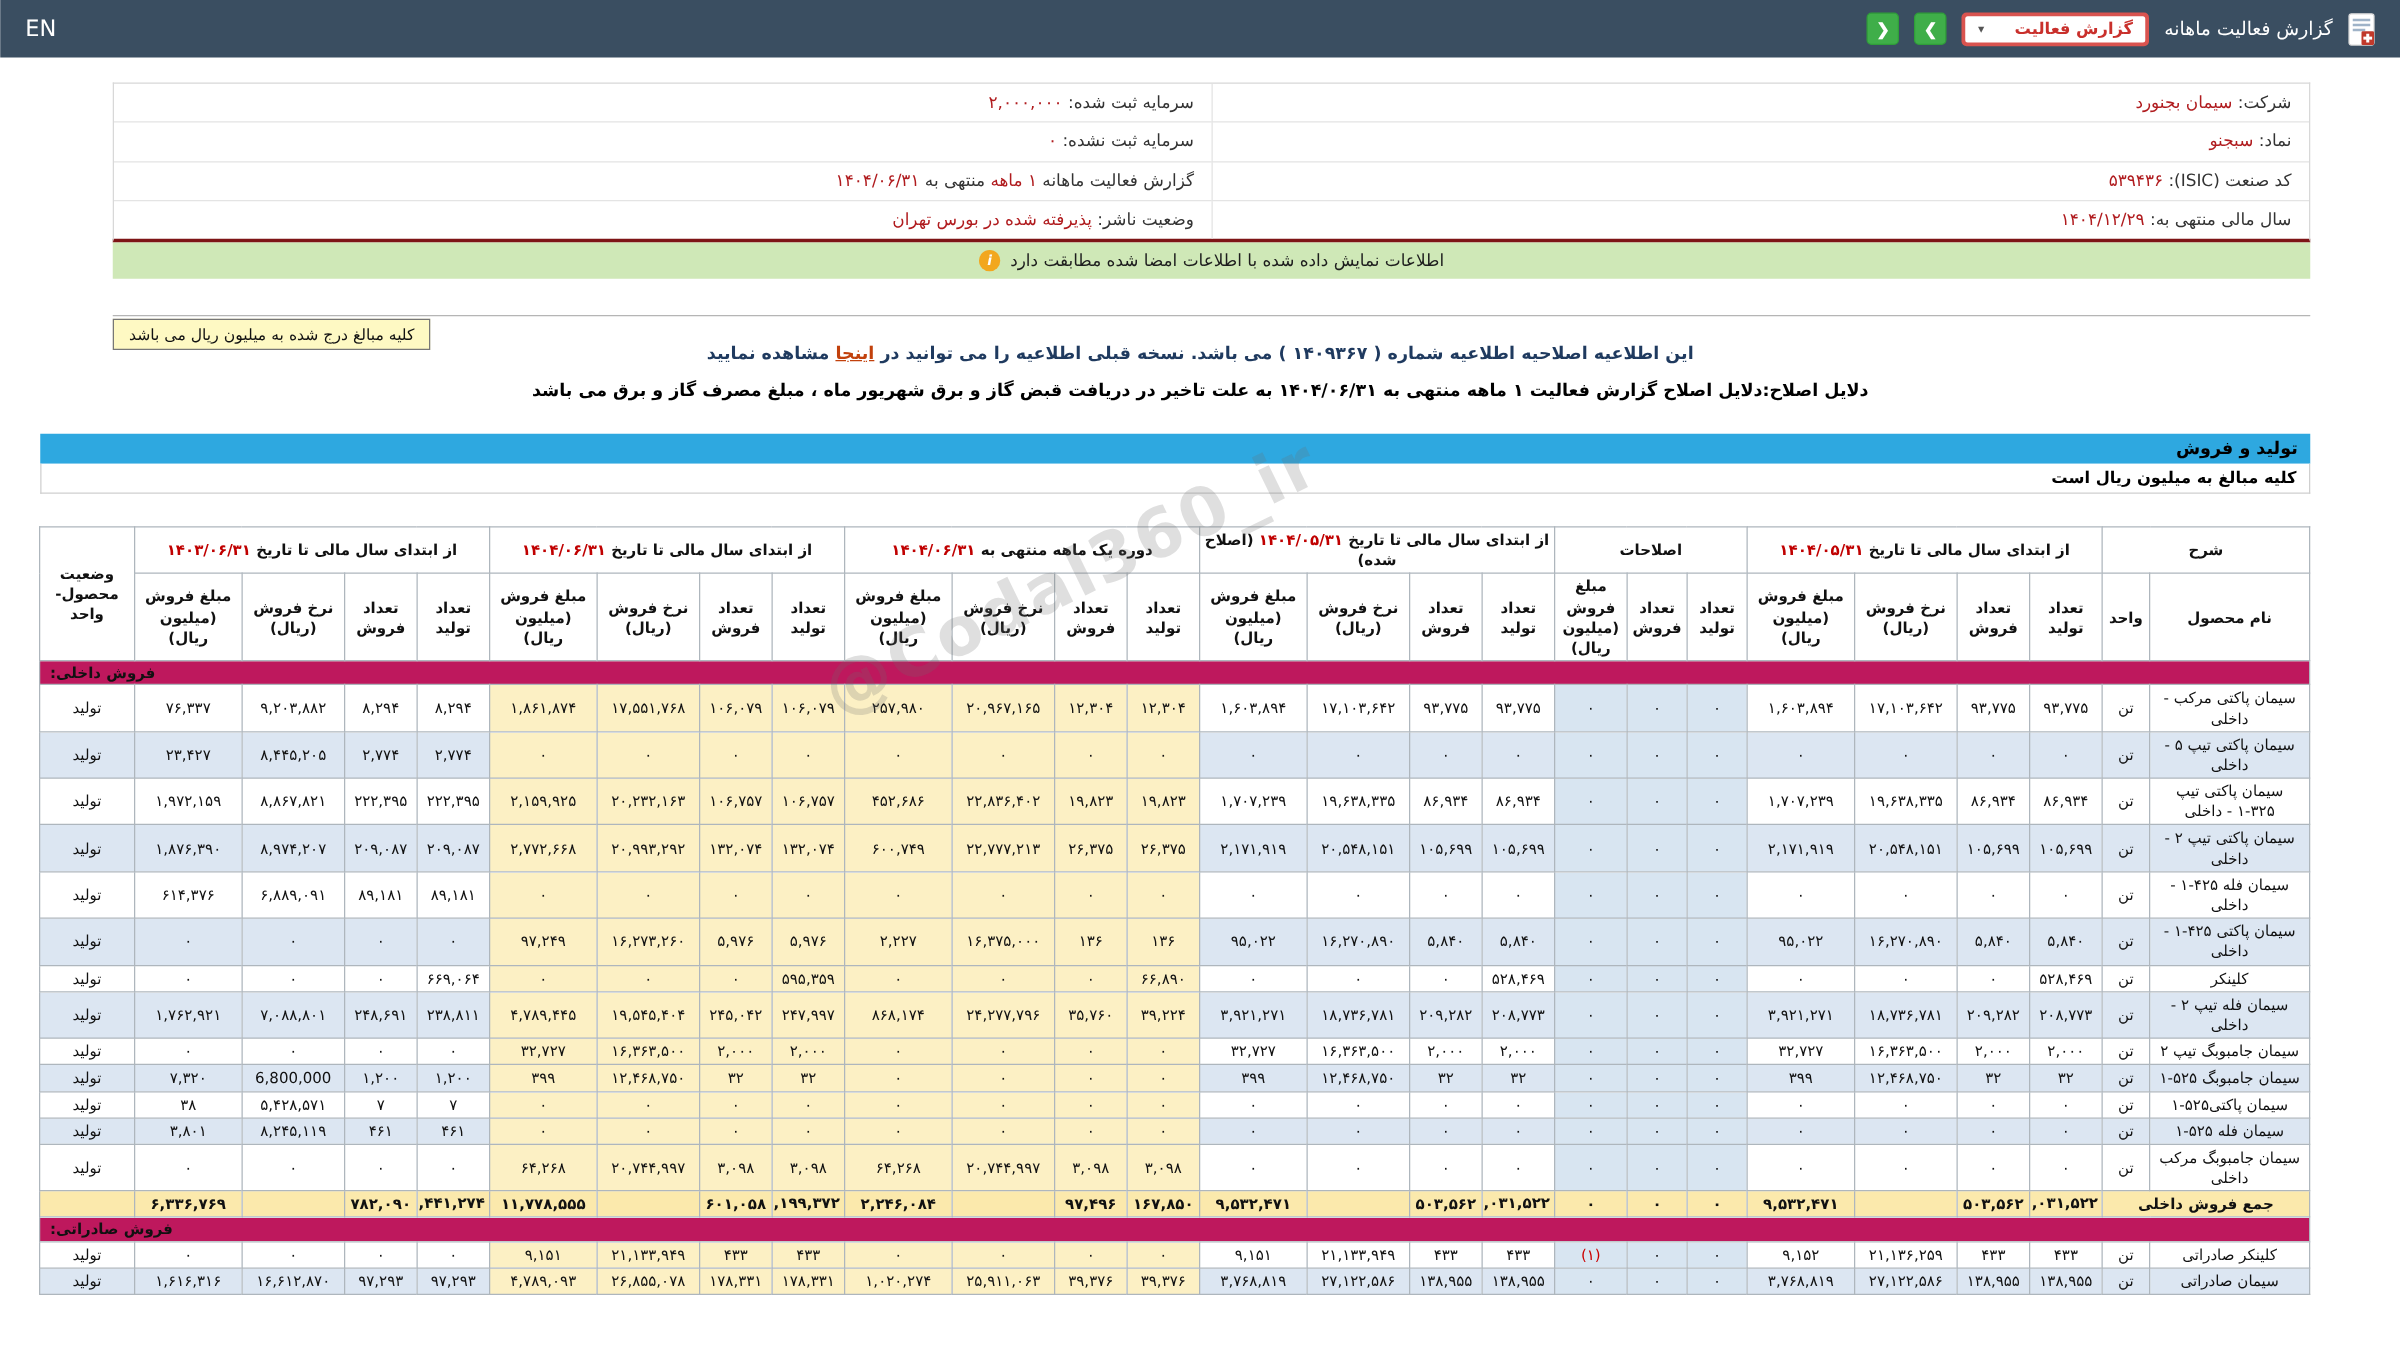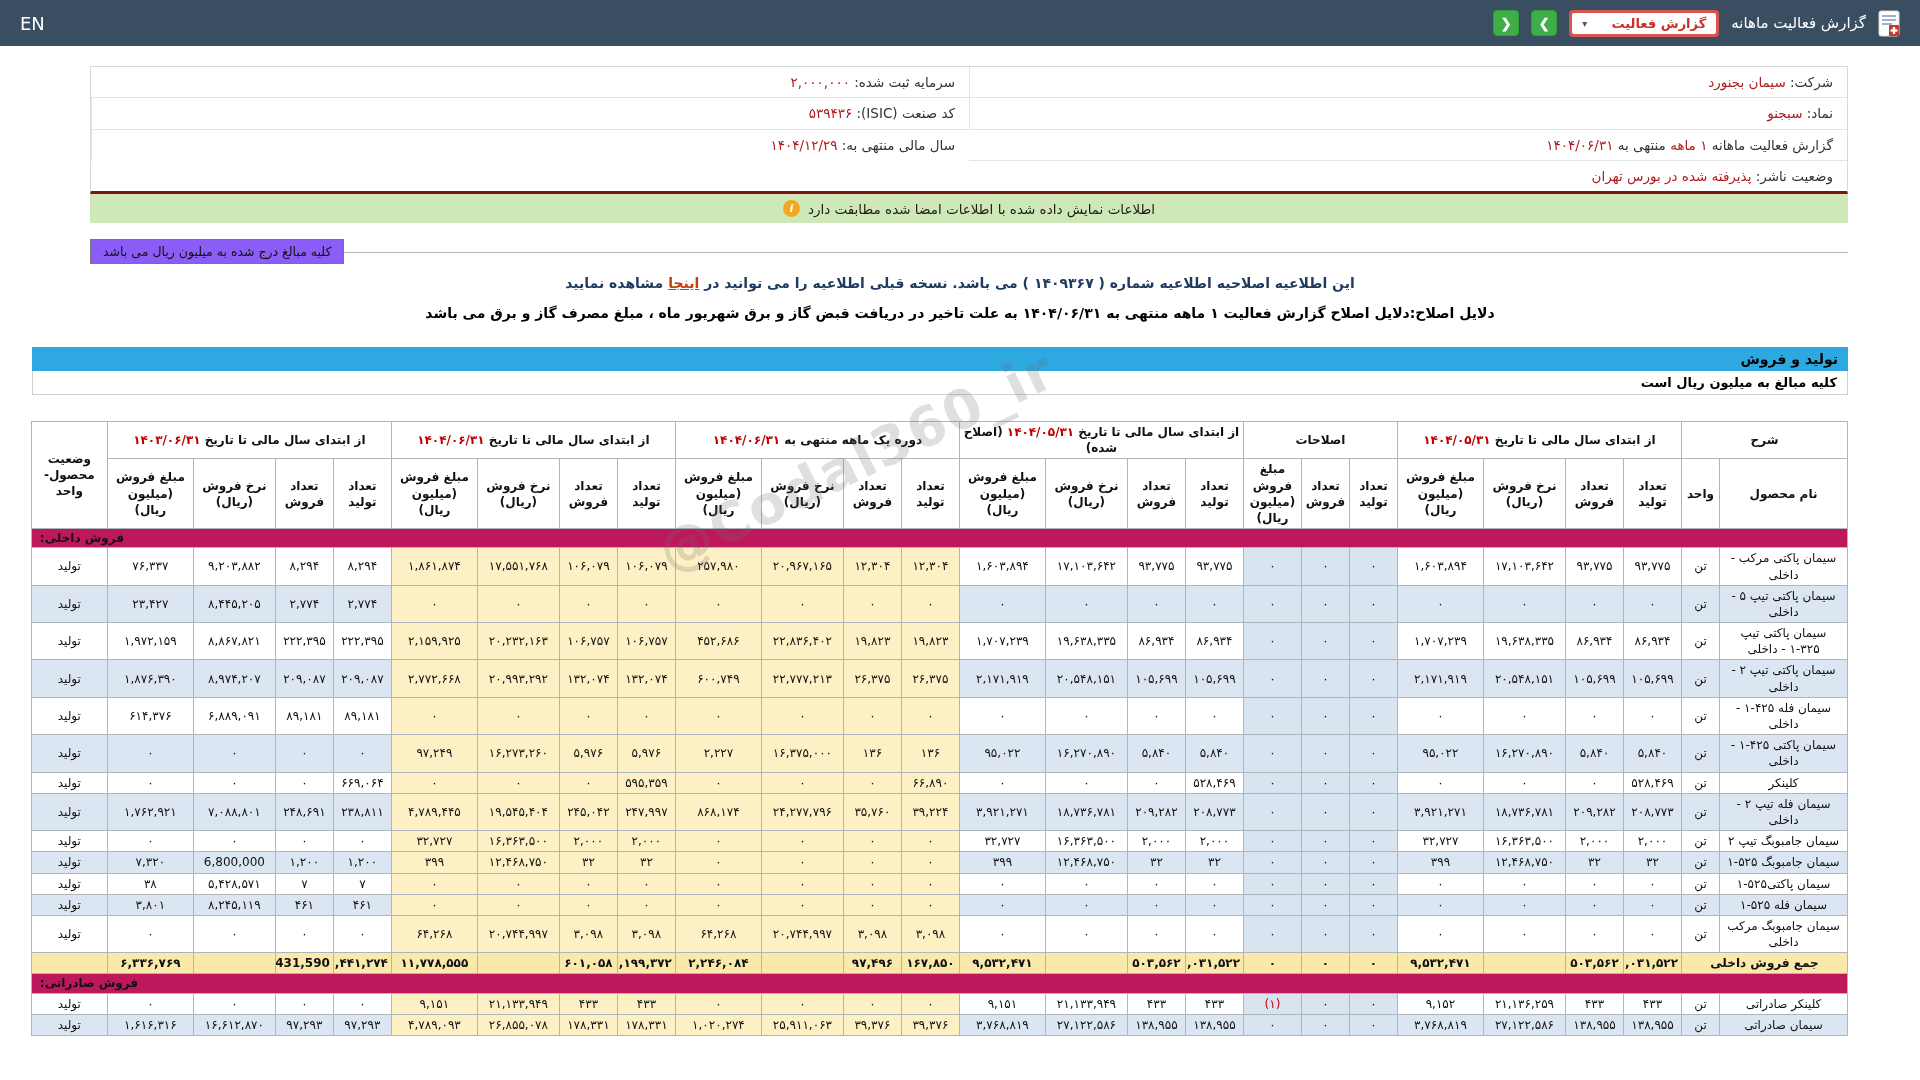--- a/index.html
+++ b/index.html
@@ -30,21 +30,21 @@
 
   
   .banner{margin:0 72px 0 90px;background:#cfe8b7;padding:6px 0;display:flex;align-items:center;
     justify-content:center;gap:8px;font-size:13.5px;color:#1d1d1d}
   .info-icon{width:17px;height:17px;border-radius:50%;background:#f2a71f;color:#fff;font-weight:bold;
     font-size:11px;display:inline-flex;align-items:center;justify-content:center;font-style:italic}
 
   
   .badge-row{margin:16px 72px 0 90px;position:relative;height:28px}
   .badge-row .hline{position:absolute;left:0;right:0;top:13px;border-top:1px solid #b5b5b5}
-  .badge{position:absolute;left:0;top:0;background:#8b5cf6;border:1px solid #777;
+  .badge{position:absolute;left:0;top:16px;background:#fef9c3;border:1px solid #777;
     padding:4px 12px;font-size:12.5px;color:#111;z-index:2}
   .amendment{margin-top:8px;text-align:center;font-size:14px;font-weight:bold;color:#1f3a5f}
   .amendment a{color:#c2410c;text-decoration:underline;cursor:pointer}
   .reason{margin-top:14px;text-align:center;font-size:14px;font-weight:bold;color:#000}
 
   
   .blue-bar{margin:26px 72px 0 32px;background:#2ea8e0;color:#000000;font-weight:bold;
     font-size:14px;padding:4px 10px;text-align:right}
   .sub-bar{margin:0 72px 0 32px;border:1px solid #cfcfcf;border-top:none;background:#fff;
     font-weight:bold;font-size:13px;padding:4px 10px;color:#000;text-align:right}
@@ -101,20 +101,21 @@
   <div class="nav-group">
     <a class="lang">EN</a>
   </div>
 </div>
 
 <div class="info-wrap">
   <div class="info-grid">
       <div class="info-cell sep rb"><span>شرکت: </span><span class="val">سیمان بجنورد</span></div>
       <div class="info-cell rb"><span>سرمایه ثبت شده: </span><span class="val">۲,۰۰۰,۰۰۰</span></div>
       <div class="info-cell sep rb"><span>نماد: </span><span class="val">سبجنو</span></div>
+      <div class="info-cell rb"><span>سرمایه ثبت نشده: </span><span class="val">۰</span></div>
       <div class="info-cell sep rb"><span>کد صنعت (ISIC): </span><span class="val">۵۳۹۴۳۶</span></div>
       <div class="info-cell rb"><span>گزارش فعالیت ماهانه </span><span class="val">۱ ماهه</span><span> منتهی به </span><span class="val">۱۴۰۴/۰۶/۳۱</span></div>
       <div class="info-cell sep"><span>سال مالی منتهی به: </span><span class="val">۱۴۰۴/۱۲/۲۹</span></div>
       <div class="info-cell"><span>وضعیت ناشر: </span><span class="val">پذیرفته شده در بورس تهران</span></div>
     </div>
 </div>
 
 <div class="banner">
   <span>اطلاعات نمایش داده شده با اطلاعات امضا شده مطابقت دارد</span>
   <span class="info-icon">i</span>
@@ -585,21 +586,21 @@
         <td class="">۹,۵۳۲,۴۷۱</td>
         <td class="hl">۱۶۷,۸۵۰</td>
         <td class="hl">۹۷,۴۹۶</td>
         <td class="hl"></td>
         <td class="hl">۲,۲۴۶,۰۸۴</td>
         <td class="hl">۱,۱۹۹,۳۷۲</td>
         <td class="hl">۶۰۱,۰۵۸</td>
         <td class="hl"></td>
         <td class="hl">۱۱,۷۷۸,۵۵۵</td>
         <td class="">۱,۴۴۱,۲۷۴</td>
-        <td class="">431,590</td>
+        <td class="">۷۸۲,۰۹۰</td>
         <td class=""></td>
         <td class="">۶,۳۳۶,۷۶۹</td>
         <td></td>
       </tr>
       <tr class="section">
         <td colspan="26">فروش صادراتی:</td>
       </tr>
       <tr class="">
         <td class="name">کلینکر صادراتی</td>
         <td>تن</td>

